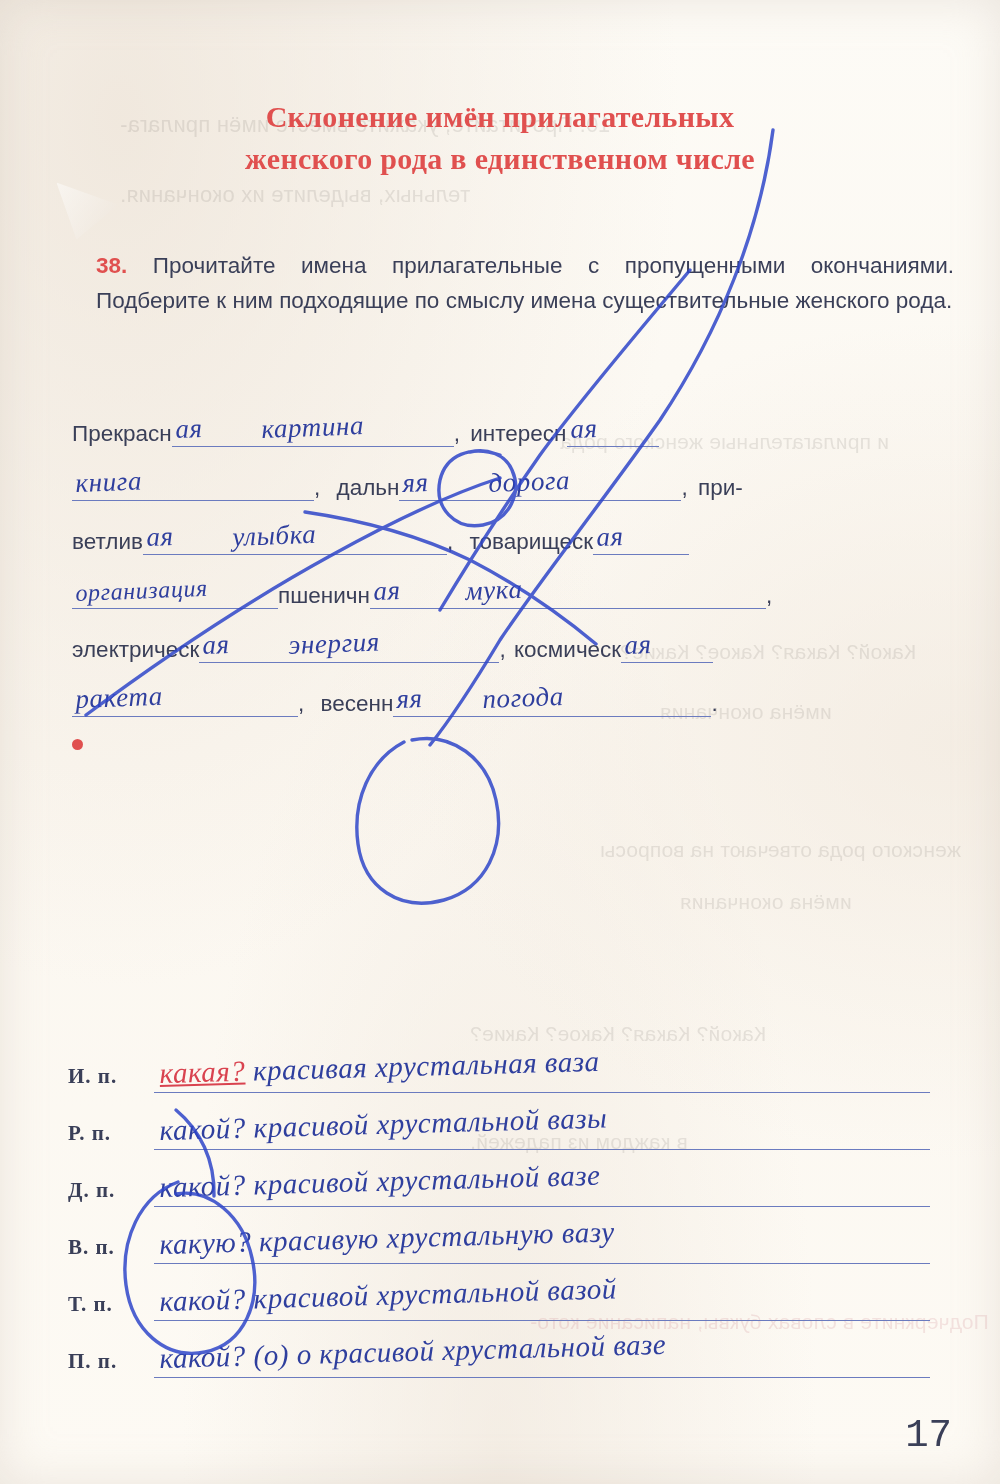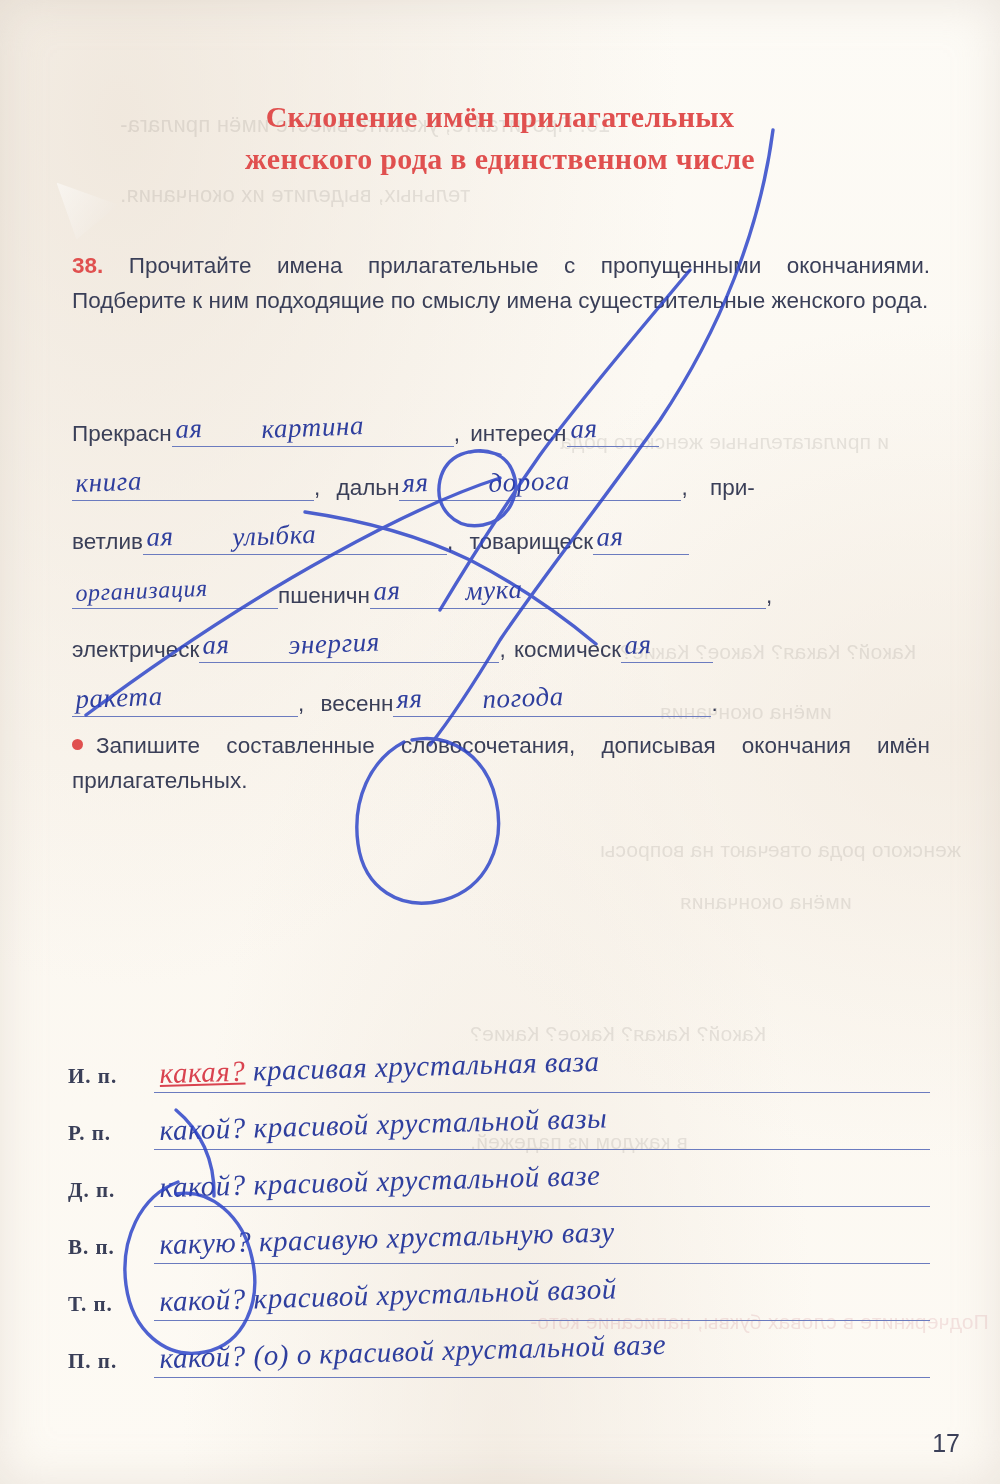--- a/index.html
+++ b/index.html
@@ -80,20 +80,21 @@
   }
   h1.title .l2 { display: block; }
 
   .para {
     position: absolute;
     font-family: "Liberation Sans", sans-serif;
     font-size: 22.5px;
     line-height: 35px;
     color: #3a3f58;
     text-align: justify;
+    margin-left: 24px;
   }
   .para .num {
     color: #e0504f;
     font-weight: bold;
   }
 
   .task38 { left: 72px; top: 248px; width: 858px; }
   .task39 { left: 72px; top: 930px; width: 858px; }
 
   .bullets {
@@ -196,24 +197,24 @@
     letter-spacing: .5px;
   }
   .q-red {
     color: #d9434f;
     text-decoration: underline;
     text-decoration-color: #d9434f;
   }
 
   .page-number {
     position: absolute;
-    right: 40px;
+    right: 48px;
     bottom: 26px;
-    font-family: Liberation Sans, sans-serif;
-    font-size: 25px;
+    font-family: Liberation Mono, monospace;
+    font-size: 39px;
     color: #3a3f58;
   }
 
   
   .scribbles {
     position: absolute;
     inset: 0;
     pointer-events: none;
   }
 </style>
@@ -251,21 +252,21 @@
     <div class="ex38">
 
       <div class="line">
         <span class="stem">Прекрасн</span><span class="blank" style="width:86px;"><span class="hand">ая</span></span><span class="blank" style="width:196px;"><span class="hand">картина</span></span><span>,</span>
         <span class="stem" style="margin-left:4px;">интересн</span><span class="blank" style="width:92px;"><span class="hand">ая</span></span>
       </div>
 
       <div class="line">
         <span class="blank" style="width:242px;"><span class="hand">книга</span></span><span>,</span>
         <span class="stem" style="margin-left:10px;">дальн</span><span class="blank" style="width:86px;"><span class="hand">яя</span></span><span class="blank" style="width:196px;"><span class="hand">дорога</span></span><span>,</span>
-        <span class="stem" style="margin-left:16px;text-align:right;">при-</span>
+        <span class="stem" style="margin-left:4px;text-align:right;">при-</span>
       </div>
 
       <div class="line">
         <span class="stem">ветлив</span><span class="blank" style="width:86px;"><span class="hand">ая</span></span><span class="blank" style="width:218px;"><span class="hand">улыбка</span></span><span>,</span>
         <span class="stem" style="margin-left:10px;">товарищеск</span><span class="blank" style="width:96px;"><span class="hand">ая</span></span>
       </div>
 
       <div class="line">
         <span class="blank" style="width:206px;"><span class="hand sm">организация</span></span><span class="stem">пшеничн</span><span class="blank" style="width:92px;"><span class="hand">ая</span></span><span class="blank" style="width:304px;"><span class="hand">мука</span></span><span>,</span>
       </div>
@@ -276,21 +277,21 @@
       </div>
 
       <div class="line">
         <span class="blank" style="width:226px;"><span class="hand">ракета</span></span><span>,</span>
         <span class="stem" style="margin-left:10px;text-align:center;">весенн</span><span class="blank" style="width:86px;"><span class="hand">яя</span></span><span class="blank" style="width:232px;"><span class="hand">погода</span></span><span>.</span>
       </div>
     </div>
 
     <div class="bullets">
       <div class="bullet-row">
-        <span class="bullet-dot"></span><span>Запишите составленные словосочетания, дописывая окончания имён прилагательных.</span>
+        <span class="bullet-dot"></span>
       </div>
     </div>
 
 
     <div class="ex39">
       <div class="case-row">
         <span class="case-label">И. п.</span><span class="case-line"><span class="case-hand"><span class="q-red">какая?</span> <span>красивая хрустальная ваза</span></span></span>
       </div>
       <div class="case-row">
         <span class="case-label">Р. п.</span><span class="case-line"><span class="case-hand"><span>какой?</span> <span>красивой хрустальной вазы</span></span></span>

